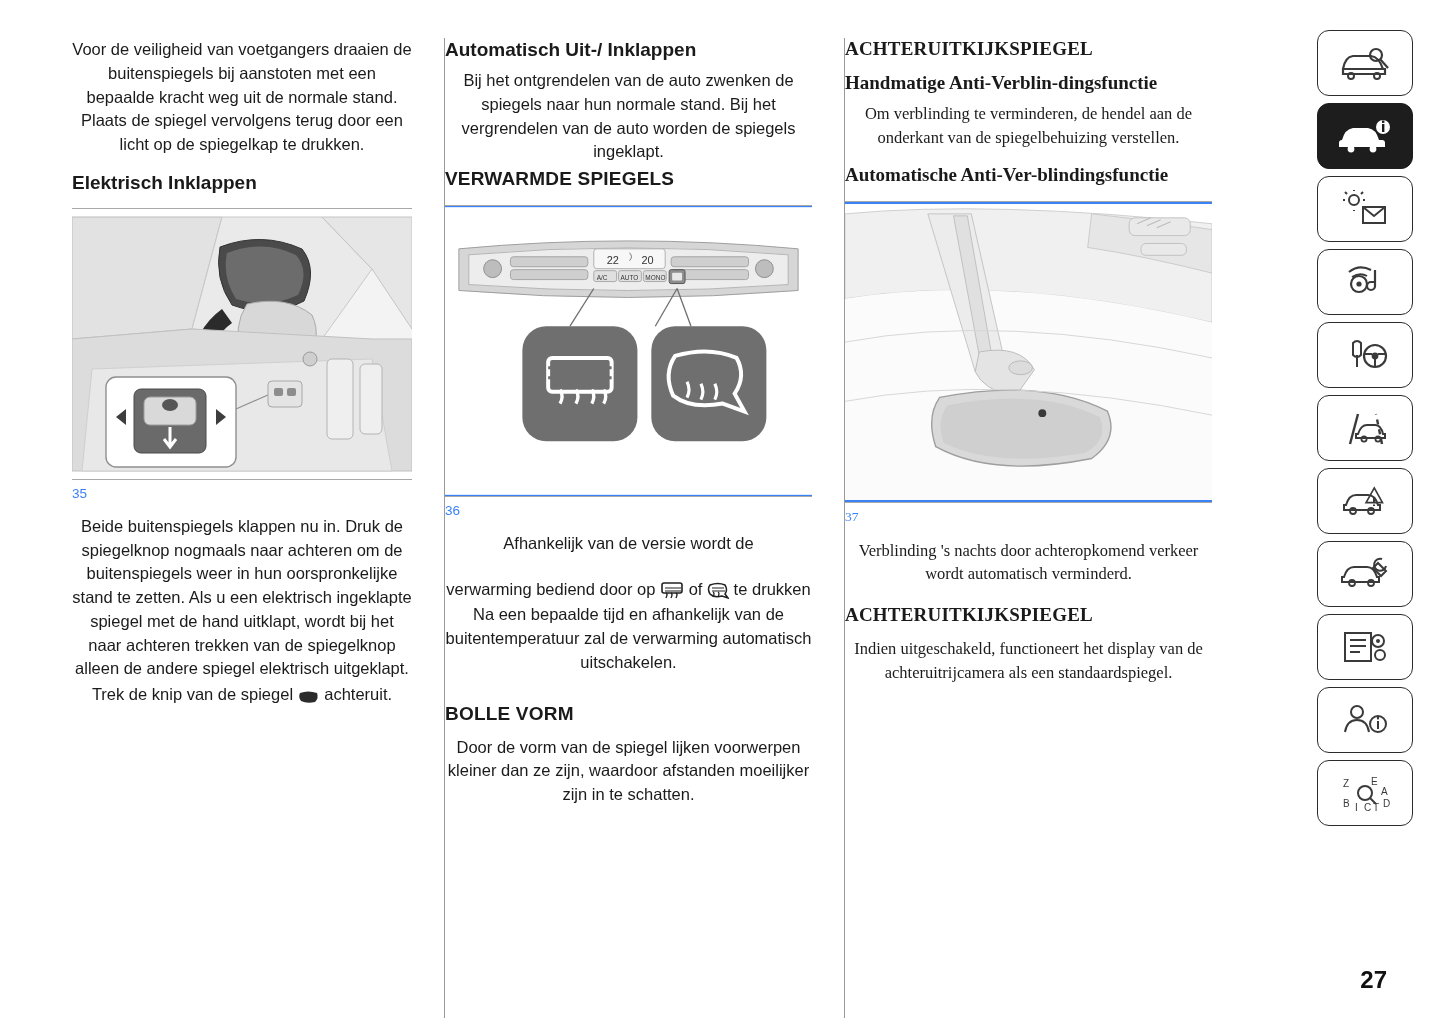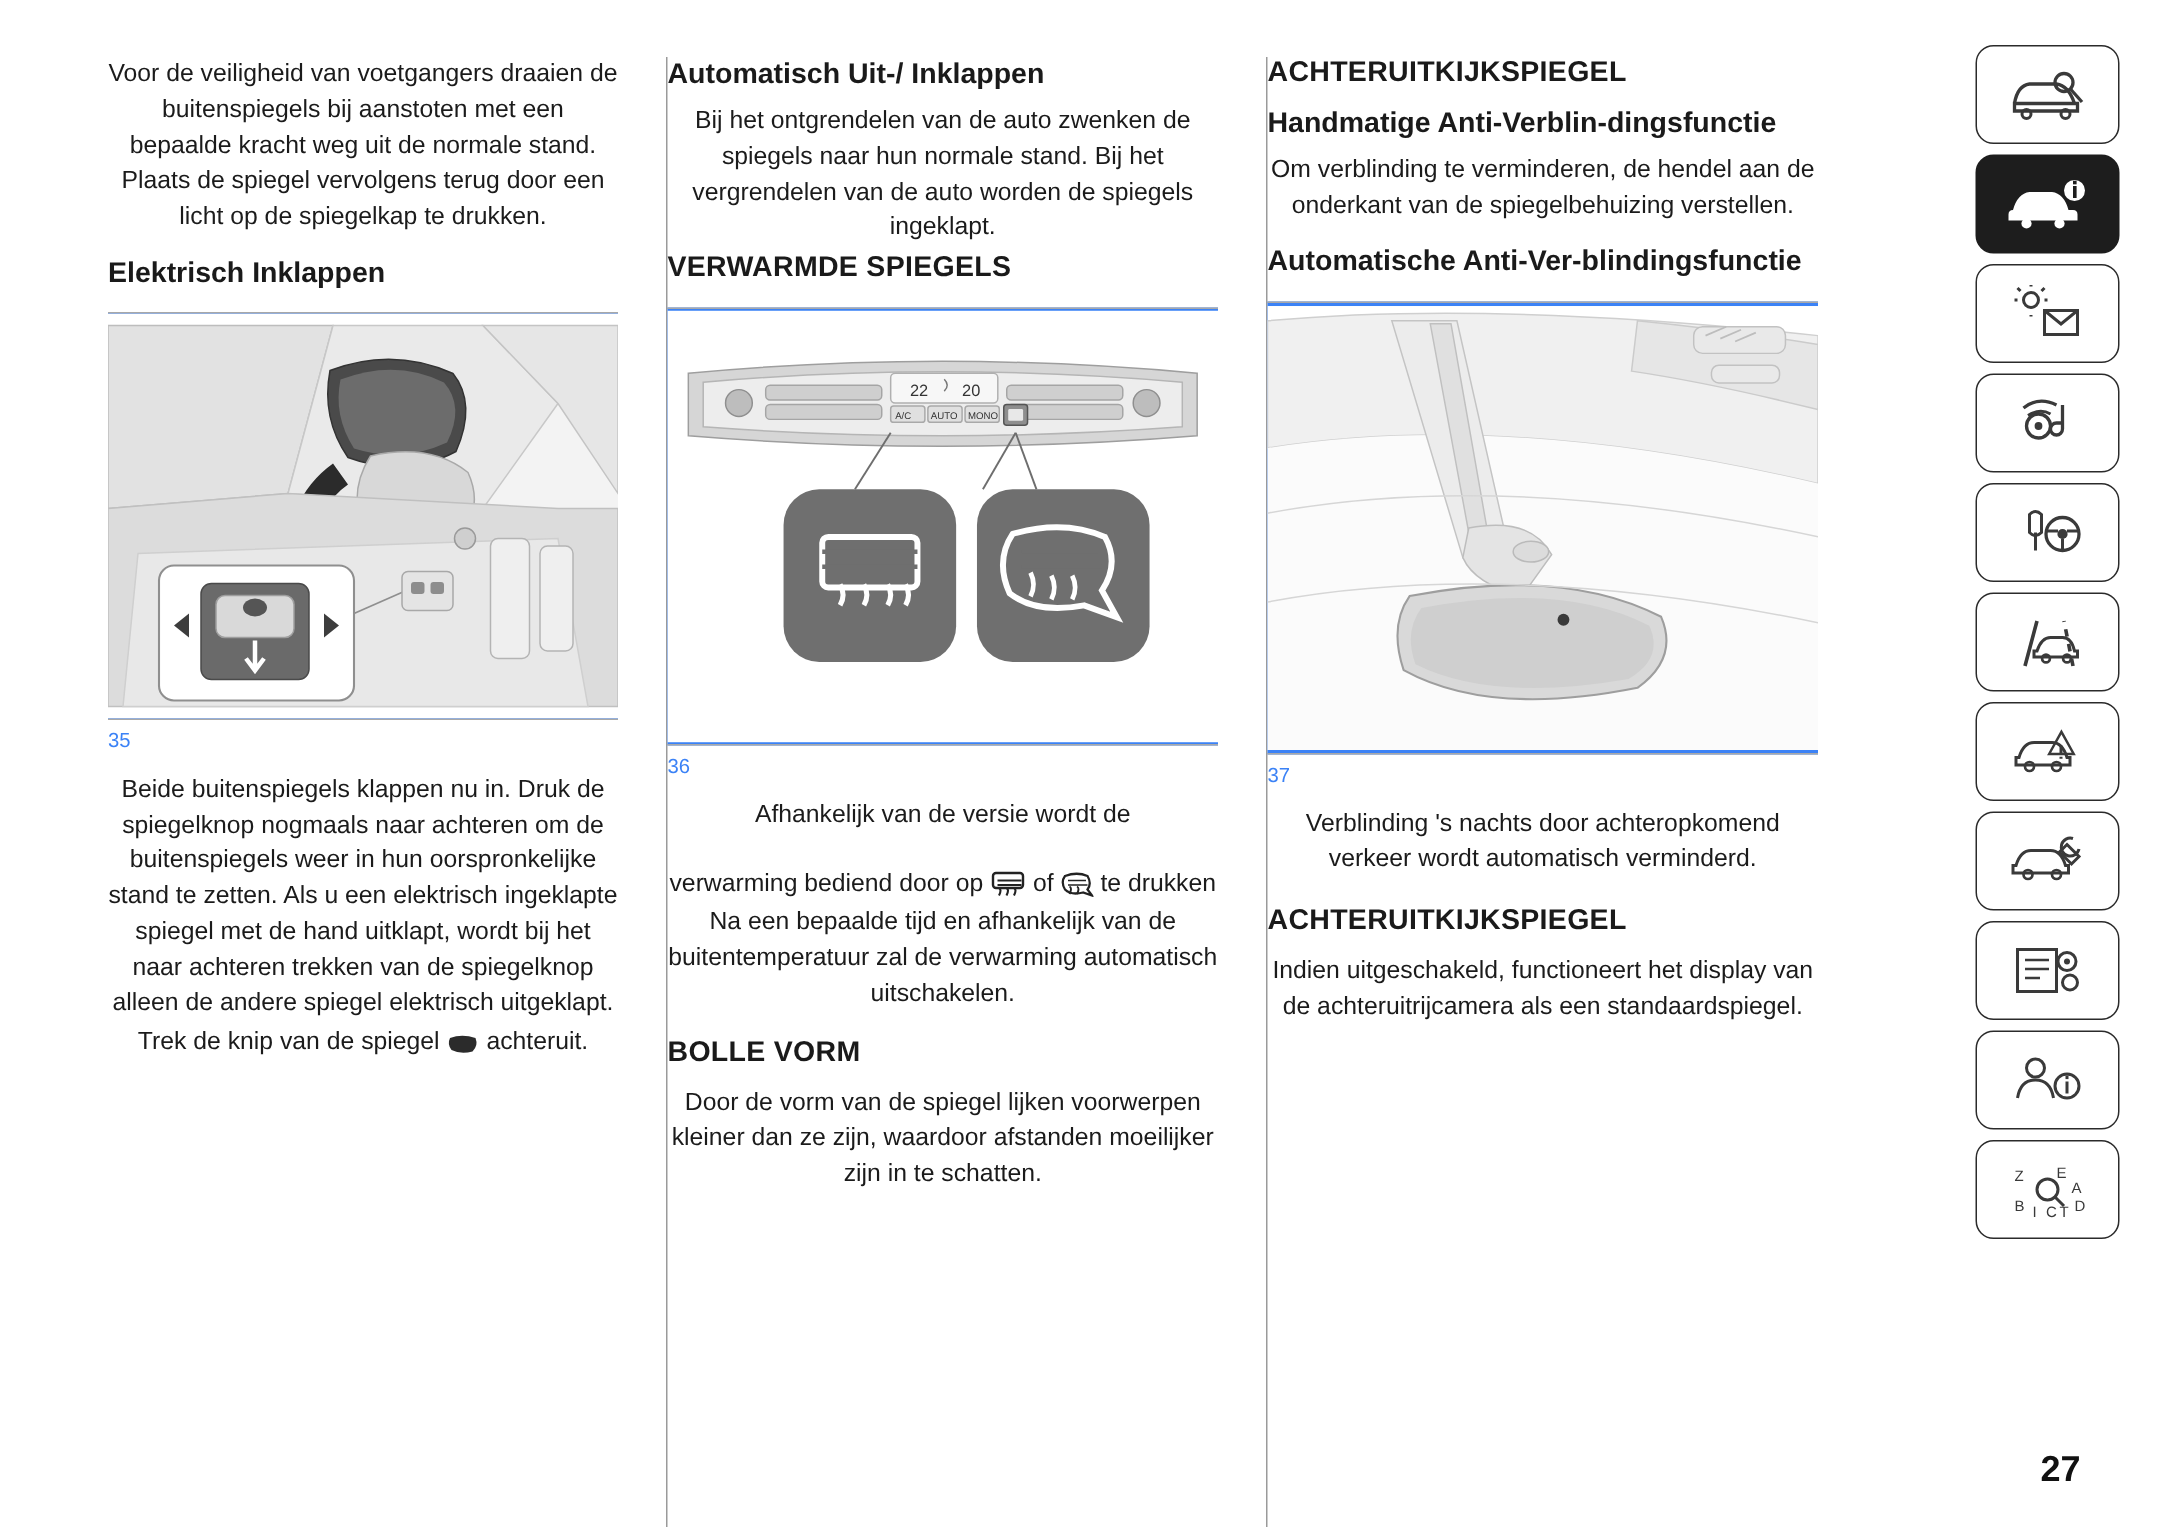--- a/index.html
+++ b/index.html
@@ -29,21 +29,21 @@
   .col {
     width: 372px;
     box-sizing: border-box;
     position: relative;
     padding-right: 32px;
   }
   .col + .col {
     border-left: 1px solid #9a9a9a;
   }
   .col.c2 { width: 400px; }
-  .col.c3 { width: 400px; }
+  .col.c3 { width: 400px; font-family: Liberation Serif, serif; }
 
   p {
     margin: 0 0 2px 0;
     font-size: 16.5px;
     line-height: 1.44;
     color: #1b1b1b;
     text-align: center;
   }
   h2.bigcaps {
     font-size: 19px;
@@ -269,21 +269,21 @@
           <svg width="22" height="18" viewBox="0 0 22 18">
               <path d="M3 4 q8 -3 15 0 q3 5 0 9 l3 4 l-6 -2 q-8 2 -12 -2 q-3 -5 0 -9Z" fill="none" stroke="#222" stroke-width="1.5"></path>
               <path d="M5 7 H17 M5 10 H18" stroke="#222" stroke-width="1.1"></path>
               <path d="M6 16 q2 -4 0 -5 M11 16 q2 -4 0 -5" stroke="#222" stroke-width="1.3" fill="none"></path>
             </svg>
         </span>
         <span>te drukken</span>
       </p>
       <p>Na een bepaalde tijd en afhankelijk van de buitentemperatuur zal de verwarming automatisch uitschakelen.</p>
 
-      <h2 class="bigcaps" style="margin-top:16px;">BOLLE VORM</h2>
+      <h2 class="bigcaps" style="margin-top:28px;">BOLLE VORM</h2>
       <p>Door de vorm van de spiegel lijken voorwerpen kleiner dan ze zijn, waardoor afstanden moeilijker zijn in te schatten.</p>
     </div>
 
     <div class="col c3">
       <h2 class="bigcaps" style="margin-top:0;">ACHTERUITKIJKSPIEGEL</h2>
       <h3 class="sub first">Handmatige Anti-Verblin-dingsfunctie</h3>
       <p>Om verblinding te verminderen, de hendel aan de onderkant van de spiegelbehuizing verstellen.</p>
 
       <h3 class="sub">Automatische Anti-Ver-blindingsfunctie</h3>
 

